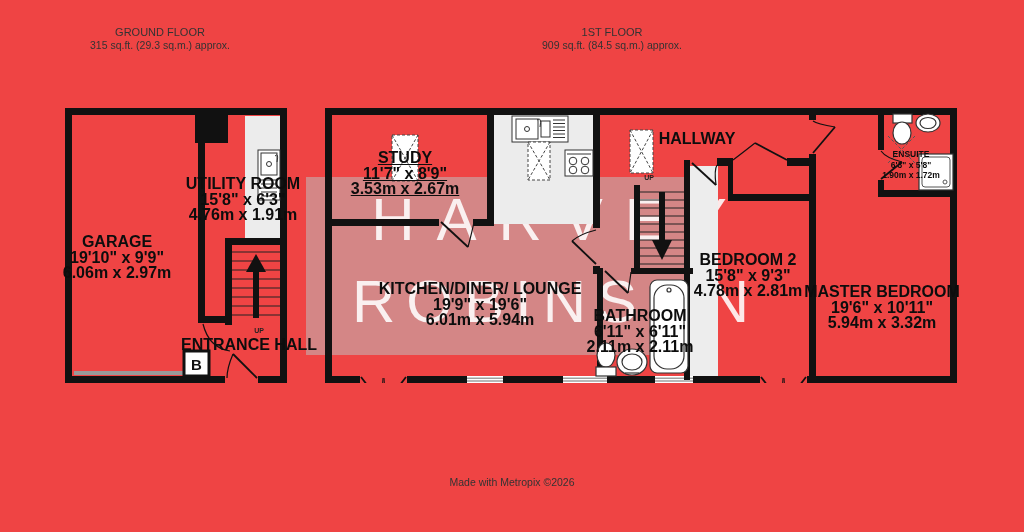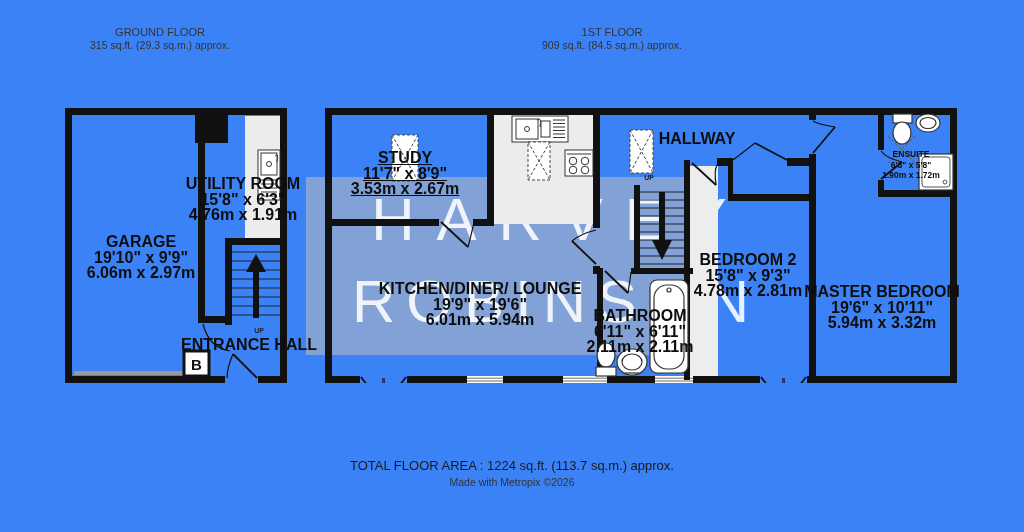--- a/index.html
+++ b/index.html
@@ -1,16 +1,16 @@
 <!DOCTYPE html>
 <html><head>
 <meta charset="utf-8">
 <style>
   html,body{margin:0;padding:0;background:#fff;}
-  #page{position:relative;width:1024px;height:532px;background:#3b82f6;overflow:hidden;
+  #page{position:relative;width:1024px;height:532px;background:#ef4444;overflow:hidden;
         font-family:"Liberation Sans", sans-serif;color:#111;}
   .hdr{position:absolute;text-align:center;color:#333;z-index:20;}
   .hdr .t{font-size:11px;line-height:13px;}
   .hdr .a{font-size:10.5px;line-height:13px;}
   .plan{position:absolute;}
   .plan svg{position:absolute;left:0;top:0;z-index:10;}
   .room-label{position:absolute;transform:translateX(-50%);text-align:center;font-weight:bold;
               font-size:16px;line-height:15.5px;color:#0d0d0d;white-space:nowrap;z-index:20;}
   .room-label.small{font-size:8.5px;line-height:10.5px;}
   .up-label{position:absolute;transform:translateX(-50%);font-size:7px;font-weight:bold;color:#222;z-index:20;}
@@ -93,21 +93,21 @@
 
       <g fill="none" stroke="#111">
         <path d="M 138,216 Q 144,240 165,243" stroke-width="1.2"></path>
         <line x1="192" y1="270" x2="168" y2="246" stroke-width="1.8"></line>
         <path d="M 168,246 Q 162,260 162,270" stroke-width="1.2"></path>
       </g>
 
       <rect x="119" y="243" width="25" height="25" fill="#fff" stroke="#111" stroke-width="3"></rect>
       <text x="131.5" y="262" font-size="15" font-weight="bold" text-anchor="middle" fill="#111">B</text>
     </svg>
-    <div class="room-label" style="left:76px;top:126px;">
+    <div class="room-label" style="left:52px;top:126px;">
       <div>GARAGE</div>
       <div>19'10" x 9'9"</div>
       <div>6.06m x 2.97m</div>
     </div>
     <div class="room-label" style="left:178px;top:68px;">
       <div>UTILITY ROOM</div>
       <div>15'8" x 6'3"</div>
       <div>4.76m x 1.91m</div>
     </div>
     <div class="up-label" style="left:194px;top:219px;">UP</div>
@@ -319,16 +319,15 @@
       <div>19'6" x 10'11"</div>
       <div>5.94m x 3.32m</div>
     </div>
     <div class="room-label small" style="left:586px;top:41px;">
       <div>ENSUITE</div>
       <div>6'3" x 5'8"</div>
       <div>1.90m x 1.72m</div>
     </div>
   </div>
 
-  <div class="footer" id="footer-total">TOTAL FLOOR AREA : 1224 sq.ft. (113.7 sq.m.) approx.</div>
   <div class="footer" id="footer-credit">Made with Metropix ©2026</div>
 
 </div>
 
 </body></html>

